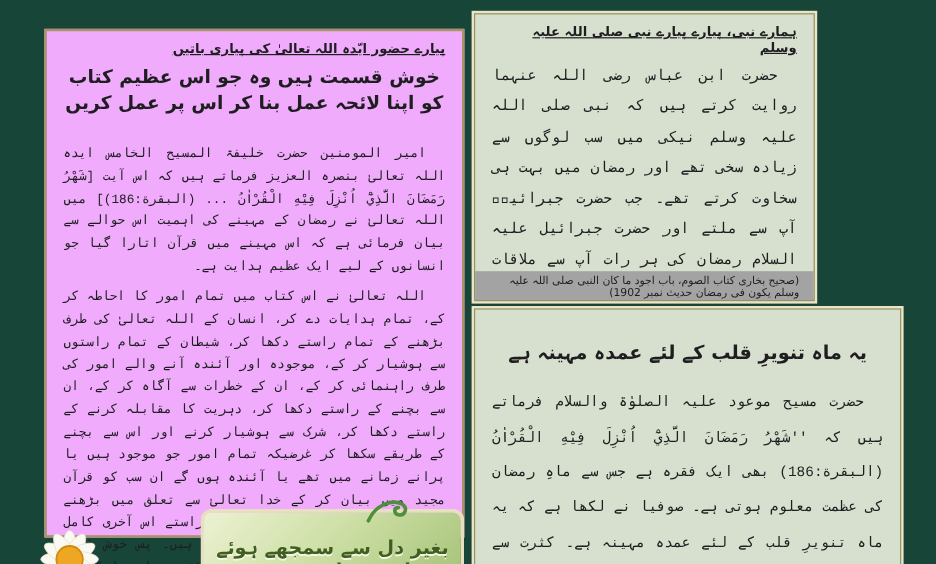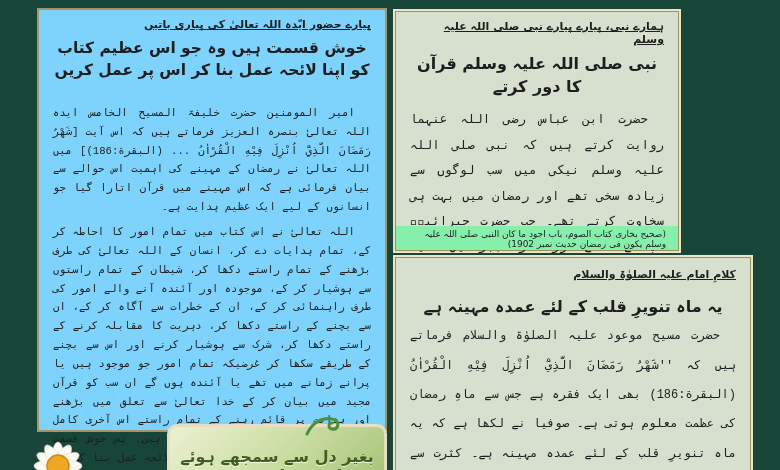--- a/index.html
+++ b/index.html
@@ -7,22 +7,22 @@
     position:relative;
     width:780px;height:470px;
     overflow:hidden;
     font-family:"DejaVu Sans", sans-serif;
     direction:rtl;
   }
   .panel{position:absolute;box-sizing:border-box;color:#1e1e20;}
 
   
   #left-panel{
-    left:37px;top:8px;width:350px;height:424px;
-    background:#7dd3fc;
+    left:37px;top:24px;width:350px;height:424px;
+    background:#f0abfc;
     border:2px solid #aa9364;
     padding:8px 14px 6px 14px;
   }
   .small-header{
     font-size:11px;font-weight:bold;
     text-align:right;
     text-decoration:underline;
     margin:0 0 6px 0;
   }
   .big-title{
@@ -52,29 +52,29 @@
     box-shadow:0 0 0 2px #ece3c9;
   }
   #hadith-panel{
     left:395px;top:11px;width:284px;height:240px;
     padding:8px 14px 0 14px;
   }
   #hadith-panel .body-text{font-size:12.4px;line-height:2.05;}
   #hadith-panel .big-title{margin:6px 0 10px 0;font-size:16px;}
   #hadith-citation-strip{
     position:absolute;left:0;right:0;bottom:0;height:22px;
-    background:#86efac;
+    background:#a3a3a3;
     display:flex;align-items:center;
     padding:12px 12px;box-sizing:border-box;
   }
   #kalam-panel{
     left:395px;top:257px;width:356px;height:225px;
     padding:10px 14px 0 14px;
   }
-  #kalam-panel .big-title{margin:14px 0 4px 0;font-size:16px;}
+  #kalam-panel .big-title{margin:14px 0 16px 0;font-size:16px;}
   #kalam-panel .body-text{font-size:12px;line-height:2.45;}
 
   
   #bottom-panel{
     left:167px;top:424px;width:220px;height:60px;
     border-radius:10px 10px 0 0;
     background:linear-gradient(135deg,#ecf1d2 0%,#cfe0a8 45%,#a6c378 100%);
     border-top:3px solid #e8dfc3;
     border-right:3px solid #e8dfc3;
     border-left:3px solid #e8dfc3;
@@ -101,29 +101,27 @@
     <div class="small-header">پیارے حضور ایّدہ اللہ تعالیٰ کی پیاری باتیں</div>
     <div class="big-title">خوش قسمت ہیں وہ جو اس عظیم کتاب کو اپنا لائحہ عمل بنا کر اس پر عمل کریں</div>
     <p class="body-text">امیر المومنین حضرت خلیفۃ المسیح الخامس ایدہ اللہ تعالیٰ بنصرہ العزیز فرماتے ہیں کہ اس آیت [شَهْرُ رَمَضَانَ الَّذِيْٓ اُنْزِلَ فِيْهِ الْقُرْاٰنُ ... (البقرة:186)] میں اللہ تعالیٰ نے رمضان کے مہینے کی اہمیت اس حوالے سے بیان فرمائی ہے کہ اس مہینے میں قرآن اتارا گیا جو انسانوں کے لیے ایک عظیم ہدایت ہے۔</p>
     <p class="body-text">اللہ تعالیٰ نے اس کتاب میں تمام امور کا احاطہ کر کے، تمام ہدایات دے کر، انسان کے اللہ تعالیٰ کی طرف بڑھنے کے تمام راستے دکھا کر، شیطان کے تمام راستوں سے ہوشیار کر کے، موجودہ اور آئندہ آنے والے امور کی طرف راہنمائی کر کے، ان کے خطرات سے آگاہ کر کے، ان سے بچنے کے راستے دکھا کر، دہریت کا مقابلہ کرنے کے راستے دکھا کر، شرک سے ہوشیار کرنے اور اس سے بچنے کے طریقے سکھا کر غرضیکہ تمام امور جو موجود ہیں یا پرانے زمانے میں تھے یا آئندہ ہوں گے ان سب کو قرآن مجید میں بیان کر کے خدا تعالیٰ سے تعلق میں بڑھنے اور ہدایت پر قائم رہنے کے تمام راستے اس آخری کامل اور مکمل شریعت میں بیان کر دیے ہیں۔ پس خوش قسمت ہیں وہ جو اس عظیم کتاب کو اپنا لائحہ عمل بنا کر اس پر عمل کریں اور اپنی دنیا و عاقبت سنوار لیں۔ سچائی کو پکڑ لیں اور سچائی پر قائم ہو جائیں تو پھر وہ اللہ تعالیٰ کے اپنے بندے سے پیار کے سلوک کے نظارے بھی دیکھیں گے۔</p>
     <p class="body-text">پس یہ ہے رمضان کے مہینے کی اہمیت کہ اس مہینے میں اللہ تعالیٰ نے کامل شریعت ہم پر اتاری ہے اور اس کتاب میں ہمیں روزوں کی فرضیت اور عبادتوں کے طریقے بھی سکھائے ہیں... رمضان میں روزے رکھنے یا فرض نمازیں باقاعدگی سے ادا کرنے یا کچھ نوافل پڑھ لینے سے رمضان کا حق ادا نہیں ہوتا بلکہ قرآن کریم کو پڑھنا اور اس کے احکامات تلاش کر کے اس پر عمل کرنا بھی انتہائی ضروری ہے... قرآن کریم کی تلاوت کی اہمیت کے بارے میں بتا دوں کہ یہ بھی انتہائی ضروری چیز ہے جسے رمضان میں خاص طور پر ہر ایک کو ضرور کرنا چاہیے اور کم از کم ایک سیپارہ روزانہ تلاوت کرنی چاہیے تا کہ رمضان میں قرآن کریم کا ایک دور مکمل ہو جائے۔</p>
 
   </div>
 
   <div id="hadith-panel" class="panel green-panel">
     <div class="small-header">ہمارے نبی، پیارے پیارے نبی صلی اللہ علیہ وسلم</div>
-    <div class="big-title">نبی صلی اللہ علیہ وسلم قرآن کا دور کرتے</div>
     <p class="body-text">حضرت ابن عباس رضی اللہ عنہما روایت کرتے ہیں کہ نبی صلی اللہ علیہ وسلم نیکی میں سب لوگوں سے زیادہ سخی تھے اور رمضان میں بہت ہی سخاوت کرتے تھے۔ جب حضرت جبرائیلؑ آپ سے ملتے اور حضرت جبرائیل علیہ السلام رمضان کی ہر رات آپ سے ملاقات کرتے تھے، یہاں تک کہ (رمضان) گزر جاتا۔ نبی صلی اللہ علیہ وسلم قرآن کا دور کرتے۔ جب حضرت جبرائیل علیہ السلام آپ سے ملتے تو آپ نیکی میں تیز چلنے والی ہوا سے بھی زیادہ سخی ہوتے۔</p>
     <div id="hadith-citation-strip">
       <div class="citation right" style="width:100%;">(صحیح بخاری کتاب الصوم، باب اجود ما کان النبی صلی اللہ علیہ وسلم یکون فی رمضان حدیث نمبر 1902)</div>
     </div>
   </div>
 
   <div id="kalam-panel" class="panel green-panel">
-    <div class="small-header">کلامِ امام علیہ الصلوٰۃ والسلام</div>
     <div class="big-title">یہ ماہ تنویرِ قلب کے لئے عمدہ مہینہ ہے</div>
     <p class="body-text">حضرت مسیح موعود علیہ الصلوٰۃ والسلام فرماتے ہیں کہ ''شَهْرُ رَمَضَانَ الَّذِيْٓ اُنْزِلَ فِيْهِ الْقُرْاٰنُ (البقرة:186) بھی ایک فقرہ ہے جس سے ماہِ رمضان کی عظمت معلوم ہوتی ہے۔ صوفیا نے لکھا ہے کہ یہ ماہ تنویرِ قلب کے لئے عمدہ مہینہ ہے۔ کثرت سے اس میں مکاشفات ہوتے ہیں۔ صلوٰۃ تزکیہ نفس کرتی ہے اور صوم (روزہ) تجلّی قلب کرتا ہے۔ تزکیہ نفس سے مراد یہ ہے کہ نفس امارہ کی شہوات</p>
   </div>
 
   <div id="bottom-panel" class="panel">
     <div id="bottom-panel-title">بغیر دل سے سمجھے ہوئے اپنی نماز و روزہ</div>
   </div>
 
   <svg id="leaf-curl" viewBox="0 0 36 22">
     <path d="M2 20 C 8 6, 22 2, 30 6 C 35 9, 33 16, 27 15 C 23 14, 23 9, 27 9" fill="none" stroke="#4d8f3a" stroke-width="3" stroke-linecap="round"></path>

